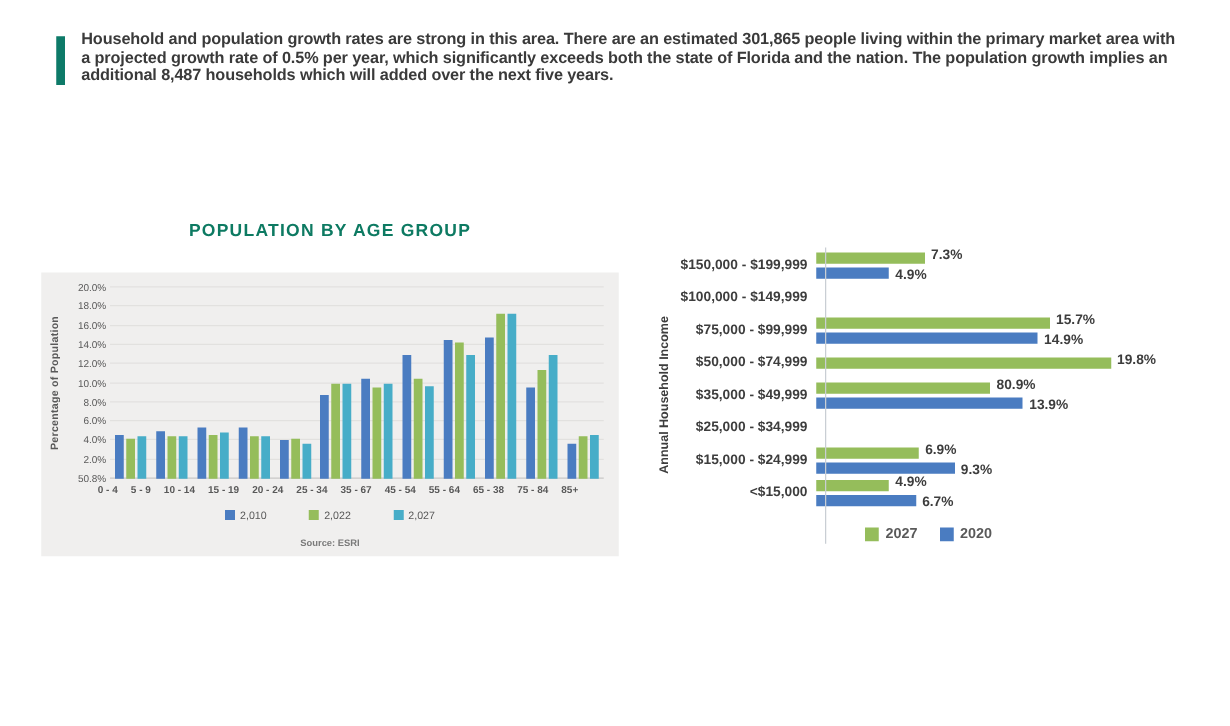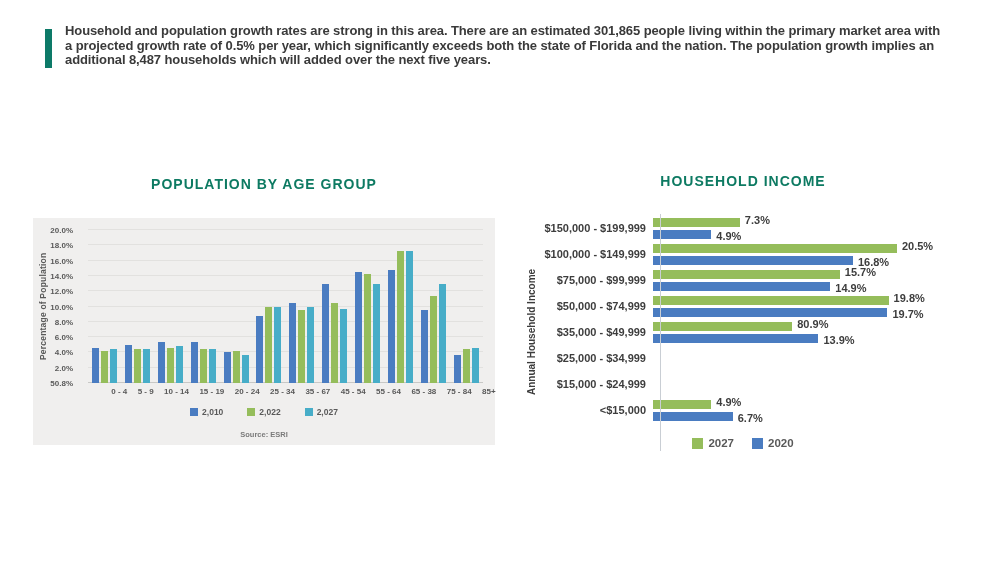--- a/index.html
+++ b/index.html
@@ -29,30 +29,30 @@
   
   .chart-pop { position:absolute; left:33px; top:176px; width:462px; }
   .panel { position:relative; margin-top:26px; height:227px; background:#f0efee; }
   .plot { position:absolute; left:55px; top:12px; width:395px; height:153px; }
   .gridline { position:absolute; left:0; right:0; height:1px; background:#e2e1df; }
   .gridline.baseline { background:#c8c8c6; }
   .groups { position:absolute; left:0; right:0; top:0; bottom:0; display:flex; justify-content:space-around; align-items:flex-end; }
   .group { display:flex; align-items:flex-end; gap:2px; }
   .bar { width:7px; }
   .yticks { position:absolute; left:18px; top:12px; width:34px; height:153px; }
-  .ytick { position:absolute; right:12px; transform:translateY(50%); font-size:8px; font-weight:bold; color:#595959; }
+  .ytick { position:absolute; right:0; transform:translateY(50%); font-size:8px; font-weight:normal; color:#595959; }
   .ylabel-pop {
     position:absolute; left:5px; top:12px; height:153px;
     writing-mode:vertical-rl; transform:rotate(180deg);
     display:flex; align-items:center; justify-content:center;
     font-size:8.5px; font-weight:bold; color:#595959; letter-spacing:0.2px;
   }
-  .xlabels { position:absolute; left:73px; top:169px; width:395px; display:flex; justify-content:space-around; }
+  .xlabels { position:absolute; left:40px; top:169px; width:395px; display:flex; justify-content:space-around; }
   .xlabel { font-size:8px; font-weight:bold; color:#595959; white-space:nowrap; }
-  .legend-pop { position:absolute; left:0; right:0; top:189px; gap:24px; font-size:8.5px; font-weight:bold; color:#595959; }
+  .legend-pop { position:absolute; left:0; right:0; top:189px; gap:34px; font-size:8.5px; font-weight:normal; color:#595959; }
   .legend-pop .sq { width:8px; height:8px; }
   .source { position:absolute; left:0; right:0; top:212px; text-align:center; font-size:7.5px; font-weight:bold; color:#7a7a7a; }
 
   
   .chart-income { position:absolute; left:518px; top:173px; width:450px; }
   .income-body { position:relative; margin-top:28px; }
   .ylabel-income {
     position:absolute; left:8px; top:0; height:230px;
     writing-mode:vertical-rl; transform:rotate(180deg);
     display:flex; align-items:center; justify-content:center;
@@ -199,50 +199,39 @@
           <div class="legend-item">
             <div class="sq" style="background: rgb(71, 173, 200);"></div>
             <div class="">2,027</div>
           </div>
         </div>
       <div class="source">Source: ESRI</div>
     </div>
   </section>
 
   <section class="chart-income">
-    <h2 class="chart-title">HOUSEHOLD INCOME</h2>
     <div class="income-body">
       <div class="ylabel-income">Annual Household Income</div>
       <div class="axis-line"></div>
       <div class="income-rows">
           <div class="income-row">
             <div class="cat-label">$150,000 - $199,999</div>
             <div class="hbar-box">
               <div class="hbar-line">
                 <div class="hbar" style="width: 86.87px; background: rgb(149, 189, 91);"></div>
                 <div class="hval up">7.3%</div>
               </div>
               <div class="hbar-line">
                 <div class="hbar" style="width: 58.31px; background: rgb(74, 124, 193);"></div>
                 <div class="hval down">4.9%</div>
               </div>
             </div>
           </div>
           <div class="income-row">
             <div class="cat-label">$100,000 - $149,999</div>
-            <div class="hbar-box">
-              <div class="hbar-line">
-                <div class="hbar" style="width: 243.95px; background: rgb(149, 189, 91);"></div>
-                <div class="hval up">20.5%</div>
-              </div>
-              <div class="hbar-line">
-                <div class="hbar" style="width: 199.92px; background: rgb(74, 124, 193);"></div>
-                <div class="hval down">16.8%</div>
-              </div>
-            </div>
           </div>
           <div class="income-row">
             <div class="cat-label">$75,000 - $99,999</div>
             <div class="hbar-box">
               <div class="hbar-line">
                 <div class="hbar" style="width: 186.83px; background: rgb(149, 189, 91);"></div>
                 <div class="hval up">15.7%</div>
               </div>
               <div class="hbar-line">
                 <div class="hbar" style="width: 177.31px; background: rgb(74, 124, 193);"></div>
@@ -250,44 +239,50 @@
               </div>
             </div>
           </div>
           <div class="income-row">
             <div class="cat-label">$50,000 - $74,999</div>
             <div class="hbar-box">
               <div class="hbar-line">
                 <div class="hbar" style="width: 235.62px; background: rgb(149, 189, 91);"></div>
                 <div class="hval up">19.8%</div>
               </div>
-              <div class="hbar-line">
-                <div class="hbar" style="width: 234.43px; background: rgb(74, 124, 193);"></div>
-                <div class="hval down">19.7%</div>
-              </div>
             </div>
           </div>
           <div class="income-row">
             <div class="cat-label">$35,000 - $49,999</div>
             <div class="hbar-box">
               <div class="hbar-line">
                 <div class="hbar" style="width: 139.23px; background: rgb(149, 189, 91);"></div>
                 <div class="hval up">80.9%</div>
               </div>
               <div class="hbar-line">
                 <div class="hbar" style="width: 165.41px; background: rgb(74, 124, 193);"></div>
                 <div class="hval down">13.9%</div>
               </div>
             </div>
           </div>
           <div class="income-row">
             <div class="cat-label">$25,000 - $34,999</div>
           </div>
           <div class="income-row">
             <div class="cat-label">$15,000 - $24,999</div>
+            <div class="hbar-box">
+              <div class="hbar-line">
+                <div class="hbar" style="width: 82.11px; background: rgb(149, 189, 91);"></div>
+                <div class="hval up">6.9%</div>
+              </div>
+              <div class="hbar-line">
+                <div class="hbar" style="width: 110.67px; background: rgb(74, 124, 193);"></div>
+                <div class="hval down">9.3%</div>
+              </div>
+            </div>
           </div>
           <div class="income-row">
             <div class="cat-label">&lt;$15,000</div>
             <div class="hbar-box">
               <div class="hbar-line">
                 <div class="hbar" style="width: 58.31px; background: rgb(149, 189, 91);"></div>
                 <div class="hval up">4.9%</div>
               </div>
               <div class="hbar-line">
                 <div class="hbar" style="width: 79.73px; background: rgb(74, 124, 193);"></div>

